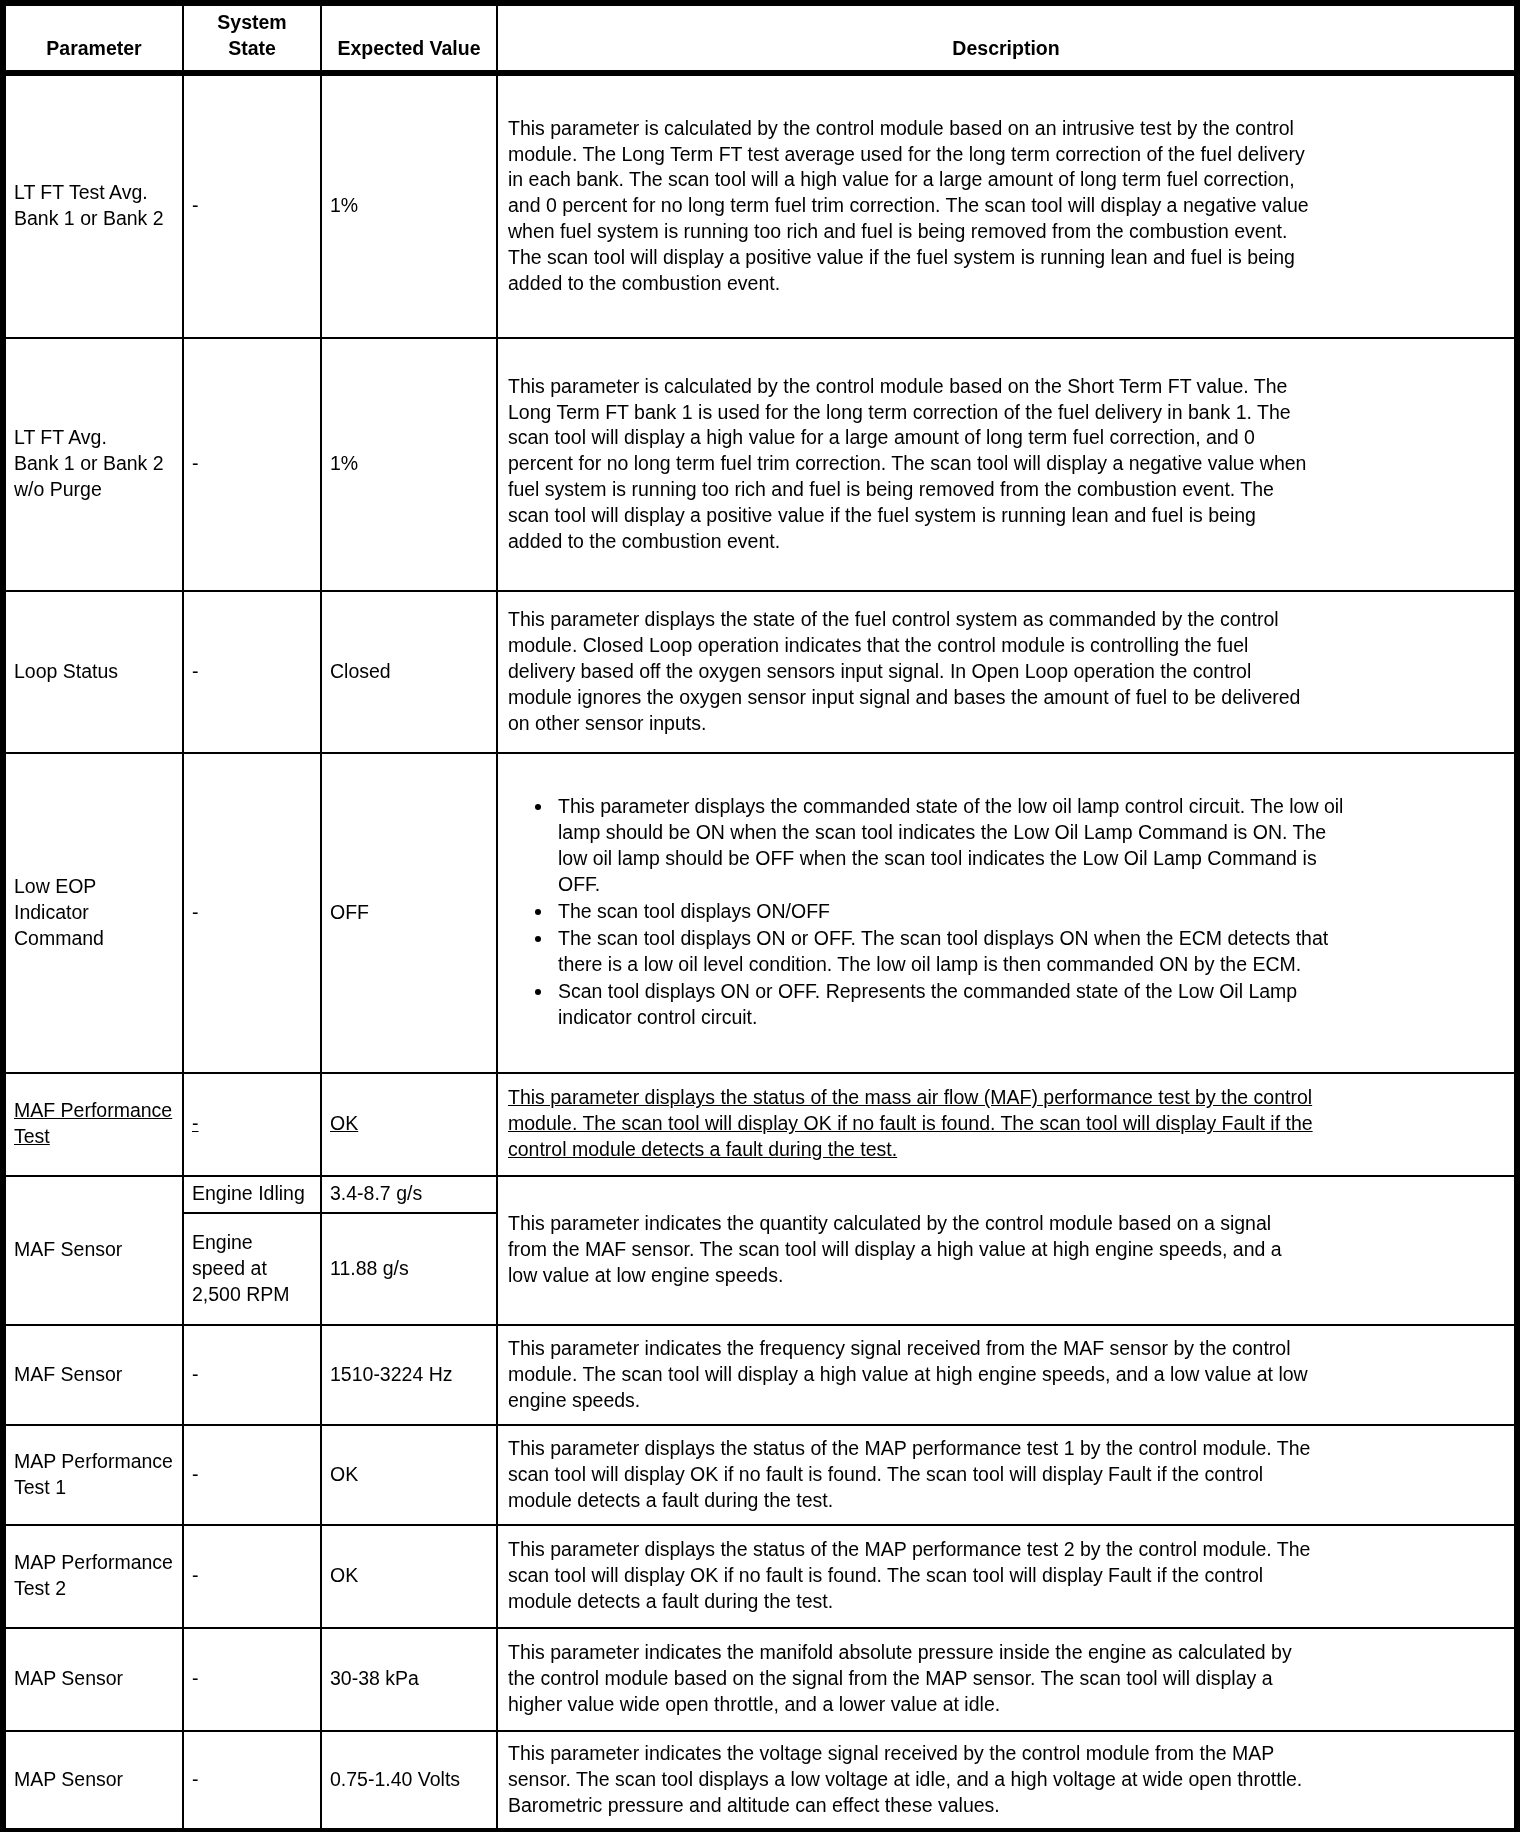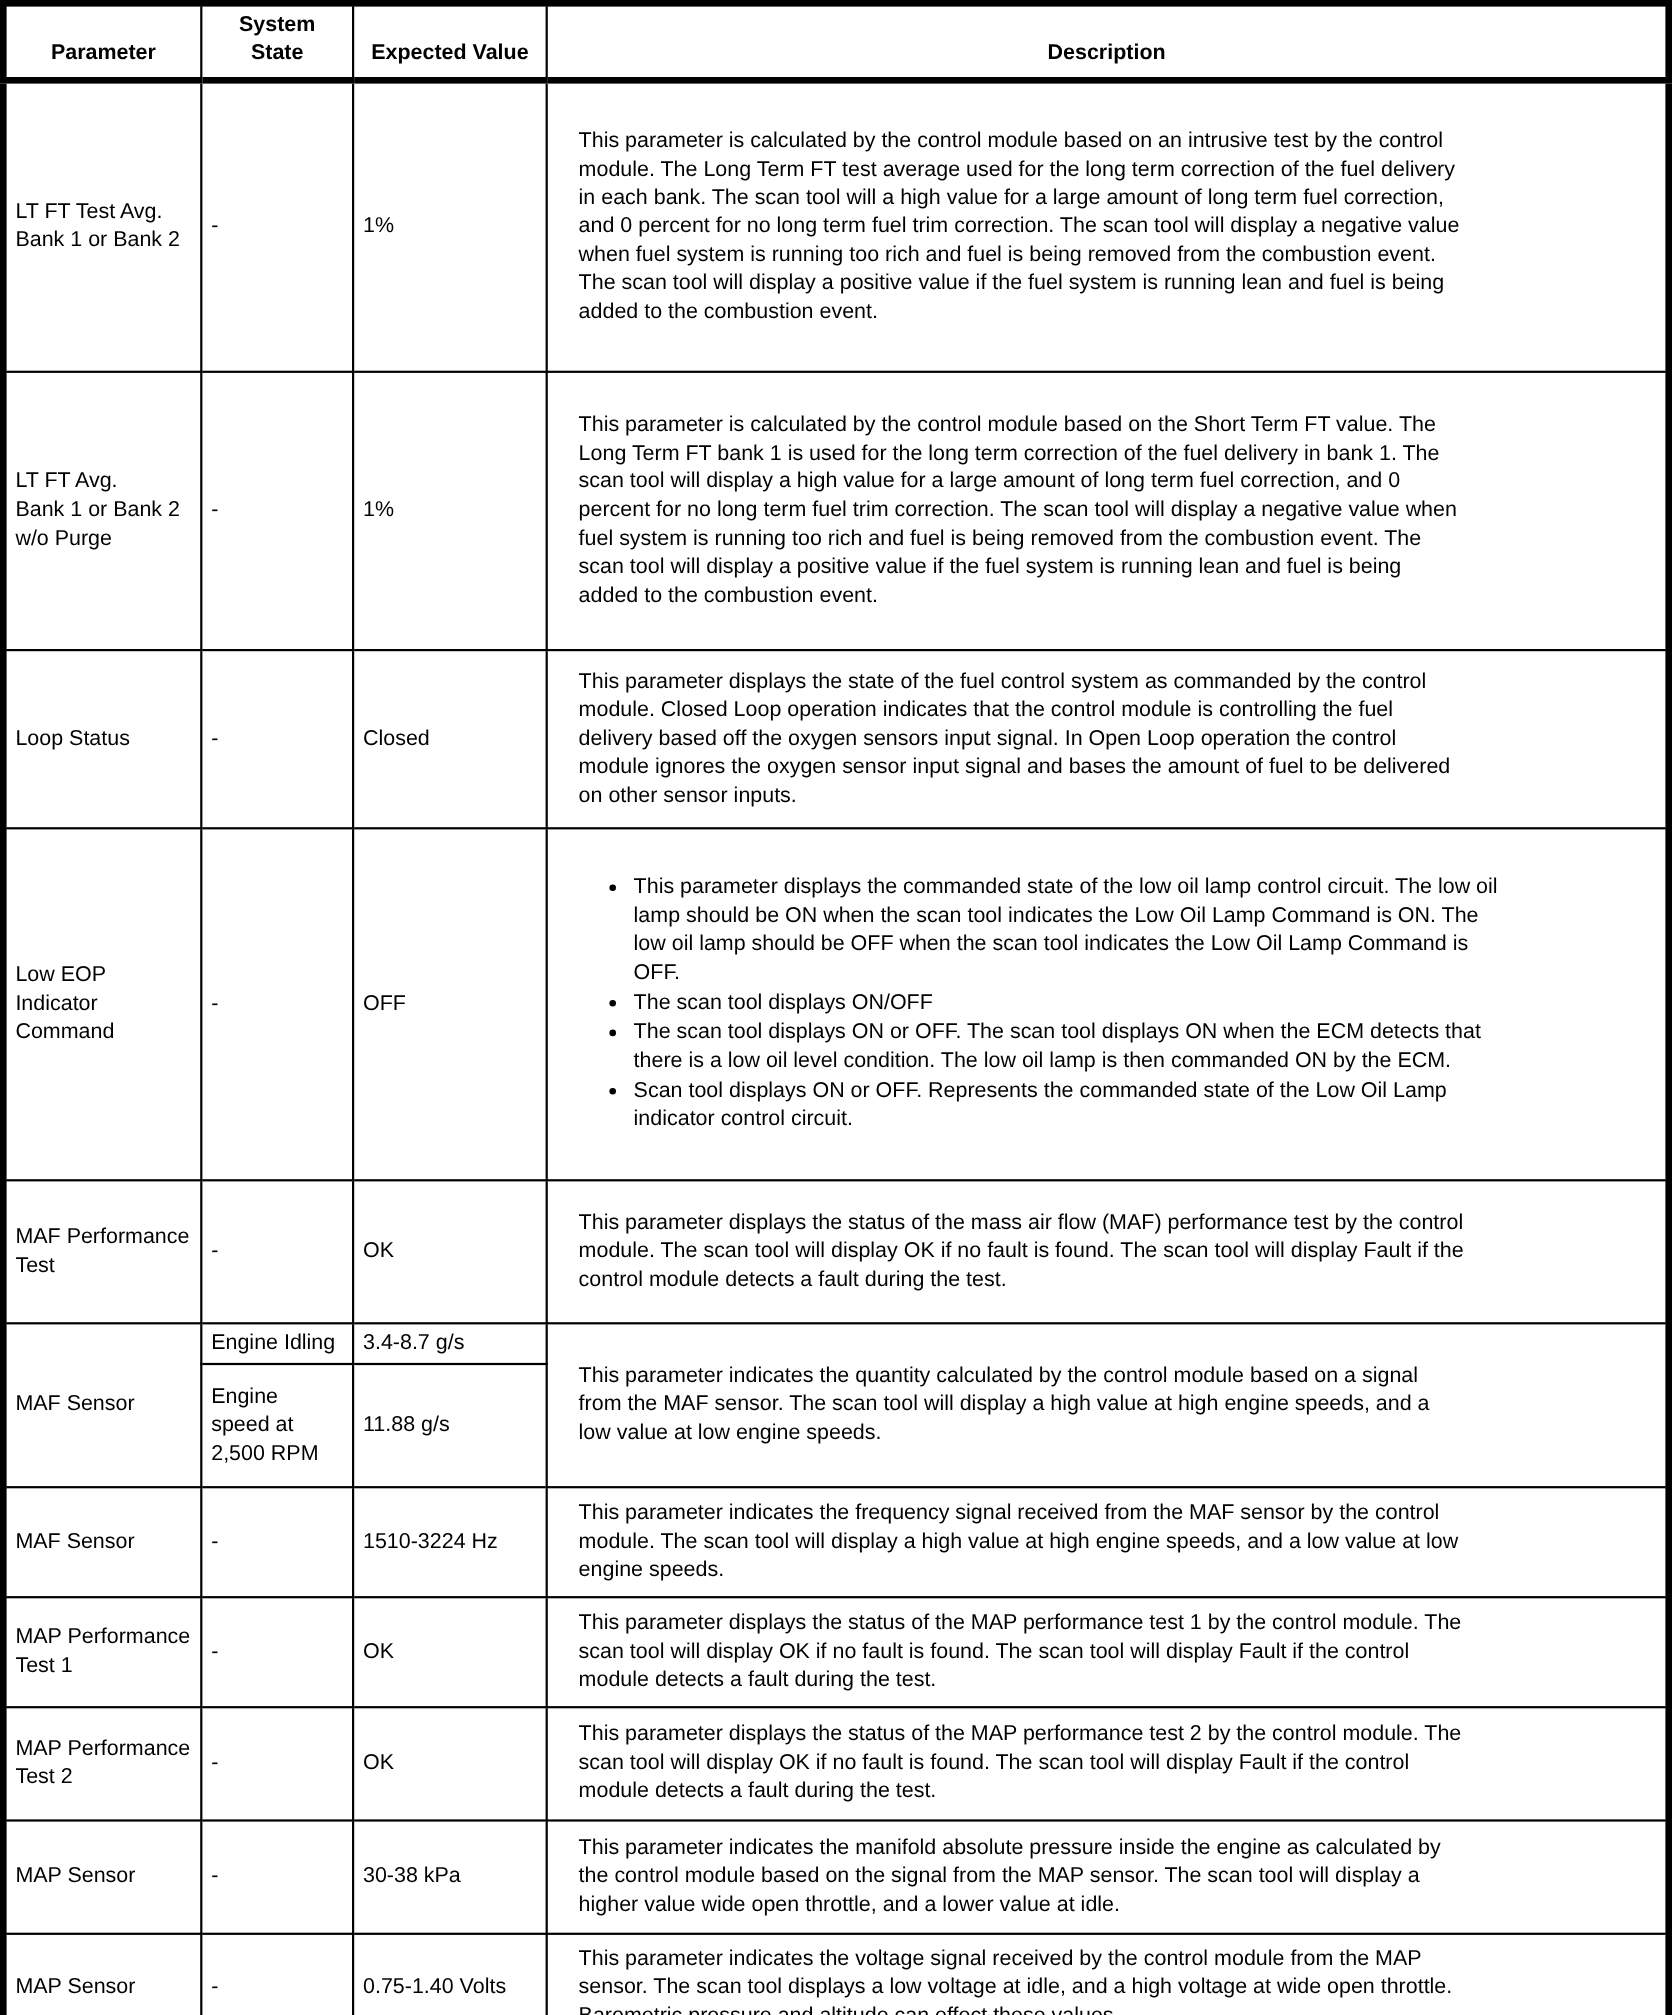--- a/index.html
+++ b/index.html
@@ -25,21 +25,21 @@
   }
   thead th{
     font-weight:bold;
     text-align:center;
     vertical-align:bottom;
     padding:4px 2px 8px 2px;
     border-bottom:6px solid #000;
     white-space:pre-line;
   }
   td.param,td.state{white-space:pre-line;}
-  td.desc{padding:8px 28px;}
+  td.desc{padding:8px 10px;}
   .desc-inner{max-width:805px;}
   ul.bullets{margin:0;padding-left:46px;max-width:800px;}
   ul.bullets li{padding-left:4px;margin:0 0 1px 0;}
 </style>
 </head>
 <body>
 
 <div class="page">
   <table class="spec">
     <colgroup>
@@ -93,21 +93,21 @@
           <td class="value">OFF</td>
           <td class="desc">
             <ul class="bullets">
               <li>This parameter displays the commanded state of the low oil lamp control circuit. The low oil lamp should be ON when the scan tool indicates the Low Oil Lamp Command is ON. The low oil lamp should be OFF when the scan tool indicates the Low Oil Lamp Command is OFF.</li>
               <li>The scan tool displays ON/OFF</li>
               <li>The scan tool displays ON or OFF. The scan tool displays ON when the ECM detects that there is a low oil level condition. The low oil lamp is then commanded ON by the ECM.</li>
               <li>Scan tool displays ON or OFF. Represents the commanded state of the Low Oil Lamp indicator control circuit.</li>
             </ul>
           </td>
         </tr>
-        <tr style="height: 130px;">
+        <tr style="height: 103px; text-decoration: underline;">
           <td class="param">MAF Performance
 Test</td>
           <td class="state">-</td>
           <td class="value">OK</td>
           <td class="desc">
             <div class="desc-inner">This parameter displays the status of the mass air flow (MAF) performance test by the control module. The scan tool will display OK if no fault is found. The scan tool will display Fault if the control module detects a fault during the test.</div>
           </td>
         </tr>
         <tr style="height: 37px;">
           <td class="param" rowspan="2">MAF Sensor</td>

